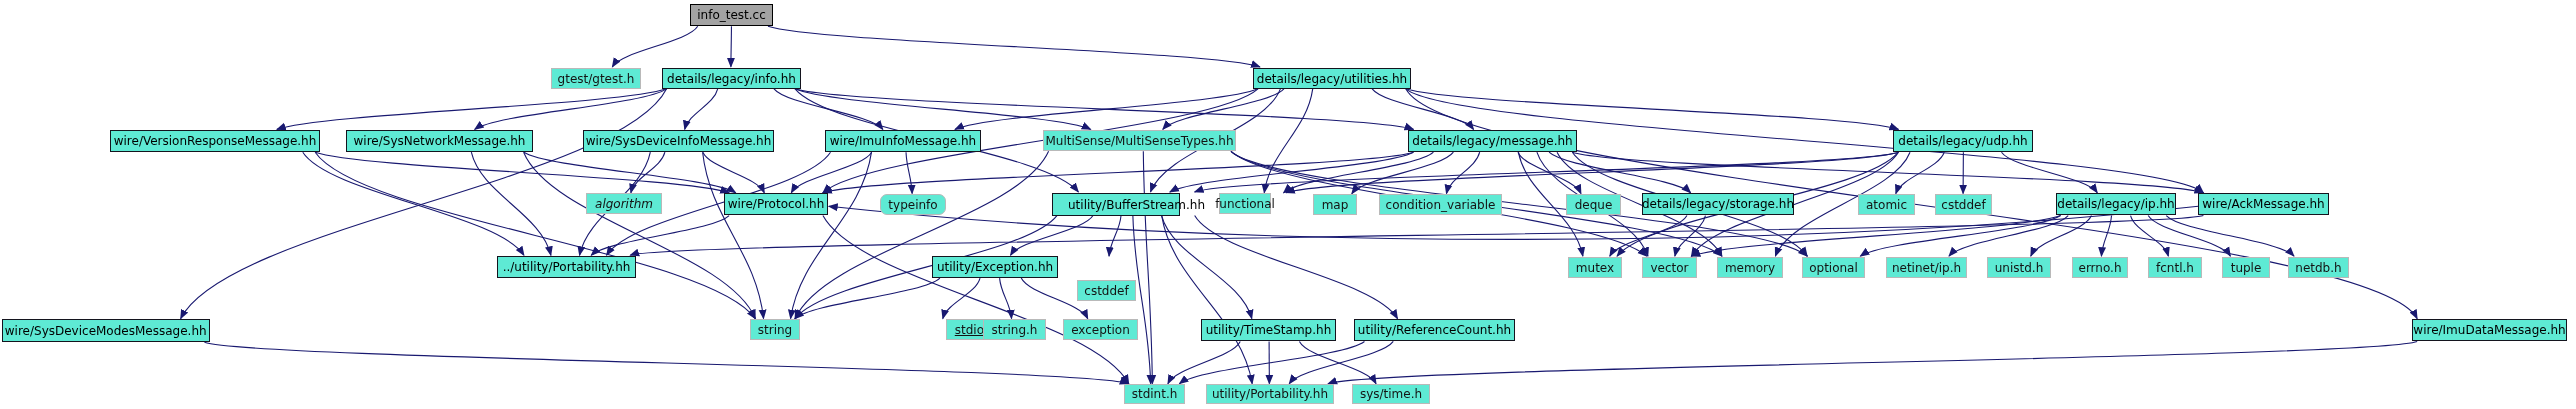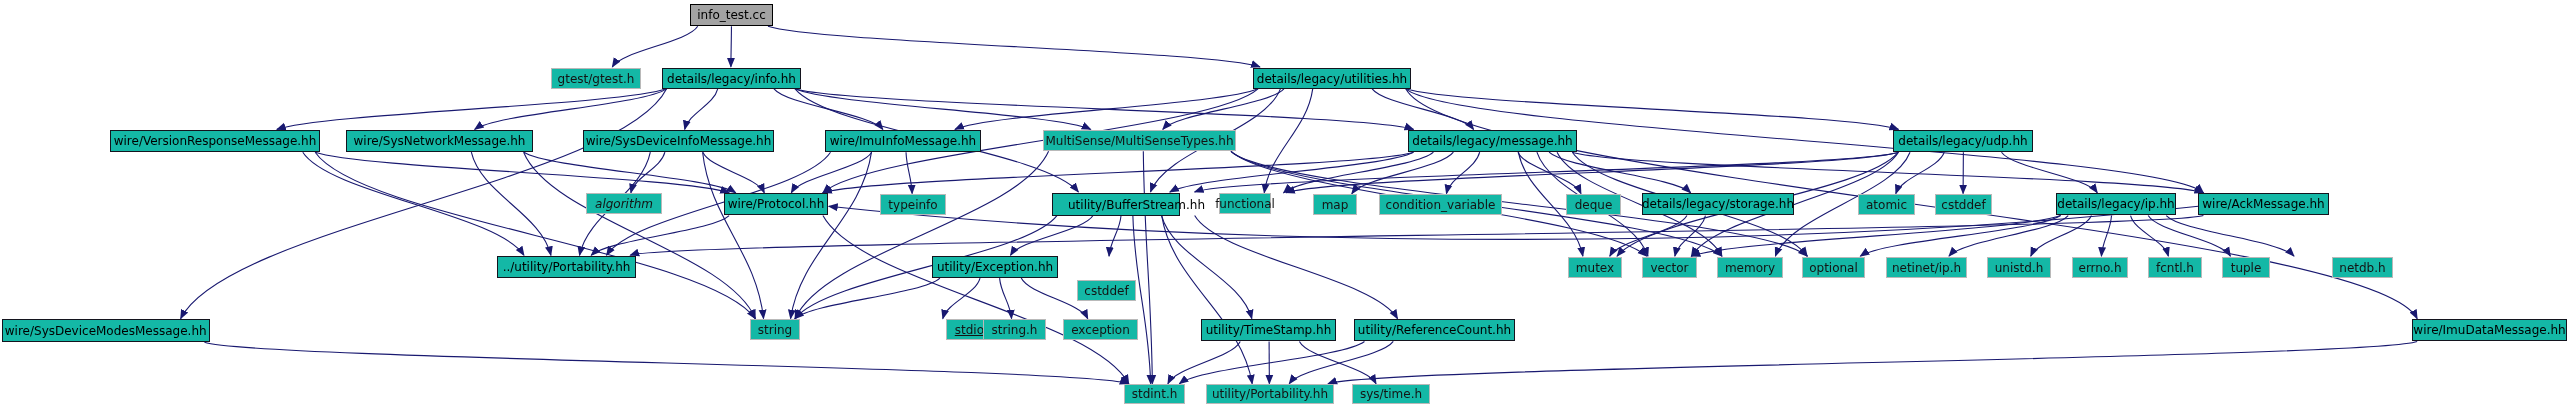--- a/index.html
+++ b/index.html
@@ -7,21 +7,21 @@
     position:relative;
     width:2576px;height:410px;
     background:#ffffff;
     font-family:"DejaVu Sans","Liberation Sans",sans-serif;
     overflow:hidden;
   }
   #edge-layer{position:absolute;left:0;top:0;width:2576px;height:410px;}
   .node{
     position:absolute;
     display:flex;align-items:center;justify-content:center;
-    background:#14b8a6;
+    background:#5eead4;
     border:0.8px solid #000000;
     box-sizing:border-box;
     font-size:12px;color:#000000;
     white-space:nowrap;
     z-index:2;
   }
   .node.root{background:#a3a3a3;border:1.3px solid #000000;}
   .node.project{border:1.2px solid #14141e;cursor:pointer;}
   .node.external{border:0.8px solid #b9b9b9;color:#141414;}
   .edge{fill:none;stroke-width:1.3px;}
@@ -160,21 +160,21 @@
     </div>
     <div class="node project" style="left: 1893px; top: 130px; width: 140px; height: 22px;">
       <span>details/legacy/udp.hh</span>
     </div>
     <div class="node external" style="left: 586px; top: 193px; width: 76px; height: 21px; font-style: italic;">
       <span>algorithm</span>
     </div>
     <div class="node project" style="left: 724px; top: 193px; width: 104px; height: 22px;">
       <span>wire/Protocol.hh</span>
     </div>
-    <div class="node external" style="left: 880px; top: 194px; width: 66px; height: 21px;">
+    <div class="node external" style="left: 880px; top: 194px; width: 66px; height: 21px; border-radius: 7px;">
       <span>typeinfo</span>
     </div>
     <div class="node project" style="left: 1052px; top: 193px; width: 128px; height: 23px; padding-left: 41px;">
       <span>utility/BufferStream.hh</span>
     </div>
     <div class="node external" style="left: 1219px; top: 193px; width: 52px; height: 21px;">
       <span>functional</span>
     </div>
     <div class="node external" style="left: 1313px; top: 194px; width: 44px; height: 21px;">
       <span>map</span>
@@ -229,21 +229,21 @@
     </div>
     <div class="node external" style="left: 2072px; top: 257px; width: 56px; height: 21px;">
       <span>errno.h</span>
     </div>
     <div class="node external" style="left: 2148px; top: 257px; width: 54px; height: 21px;">
       <span>fcntl.h</span>
     </div>
     <div class="node external" style="left: 2222px; top: 257px; width: 48px; height: 21px;">
       <span>tuple</span>
     </div>
-    <div class="node external" style="left: 2288px; top: 257px; width: 61px; height: 21px; margin-left: 44px;">
+    <div class="node external" style="left: 2288px; top: 257px; width: 61px; height: 21px;">
       <span>netdb.h</span>
     </div>
     <div class="node project" style="left: 1.7px; top: 319px; width: 208px; height: 23px;">
       <span>wire/SysDeviceModesMessage.hh</span>
     </div>
     <div class="node external" style="left: 750px; top: 319px; width: 50px; height: 21px;">
       <span>string</span>
     </div>
     <div class="node external" style="left: 946px; top: 319px; width: 58px; height: 21px; text-decoration: underline;">
       <span>stdio.h</span>

